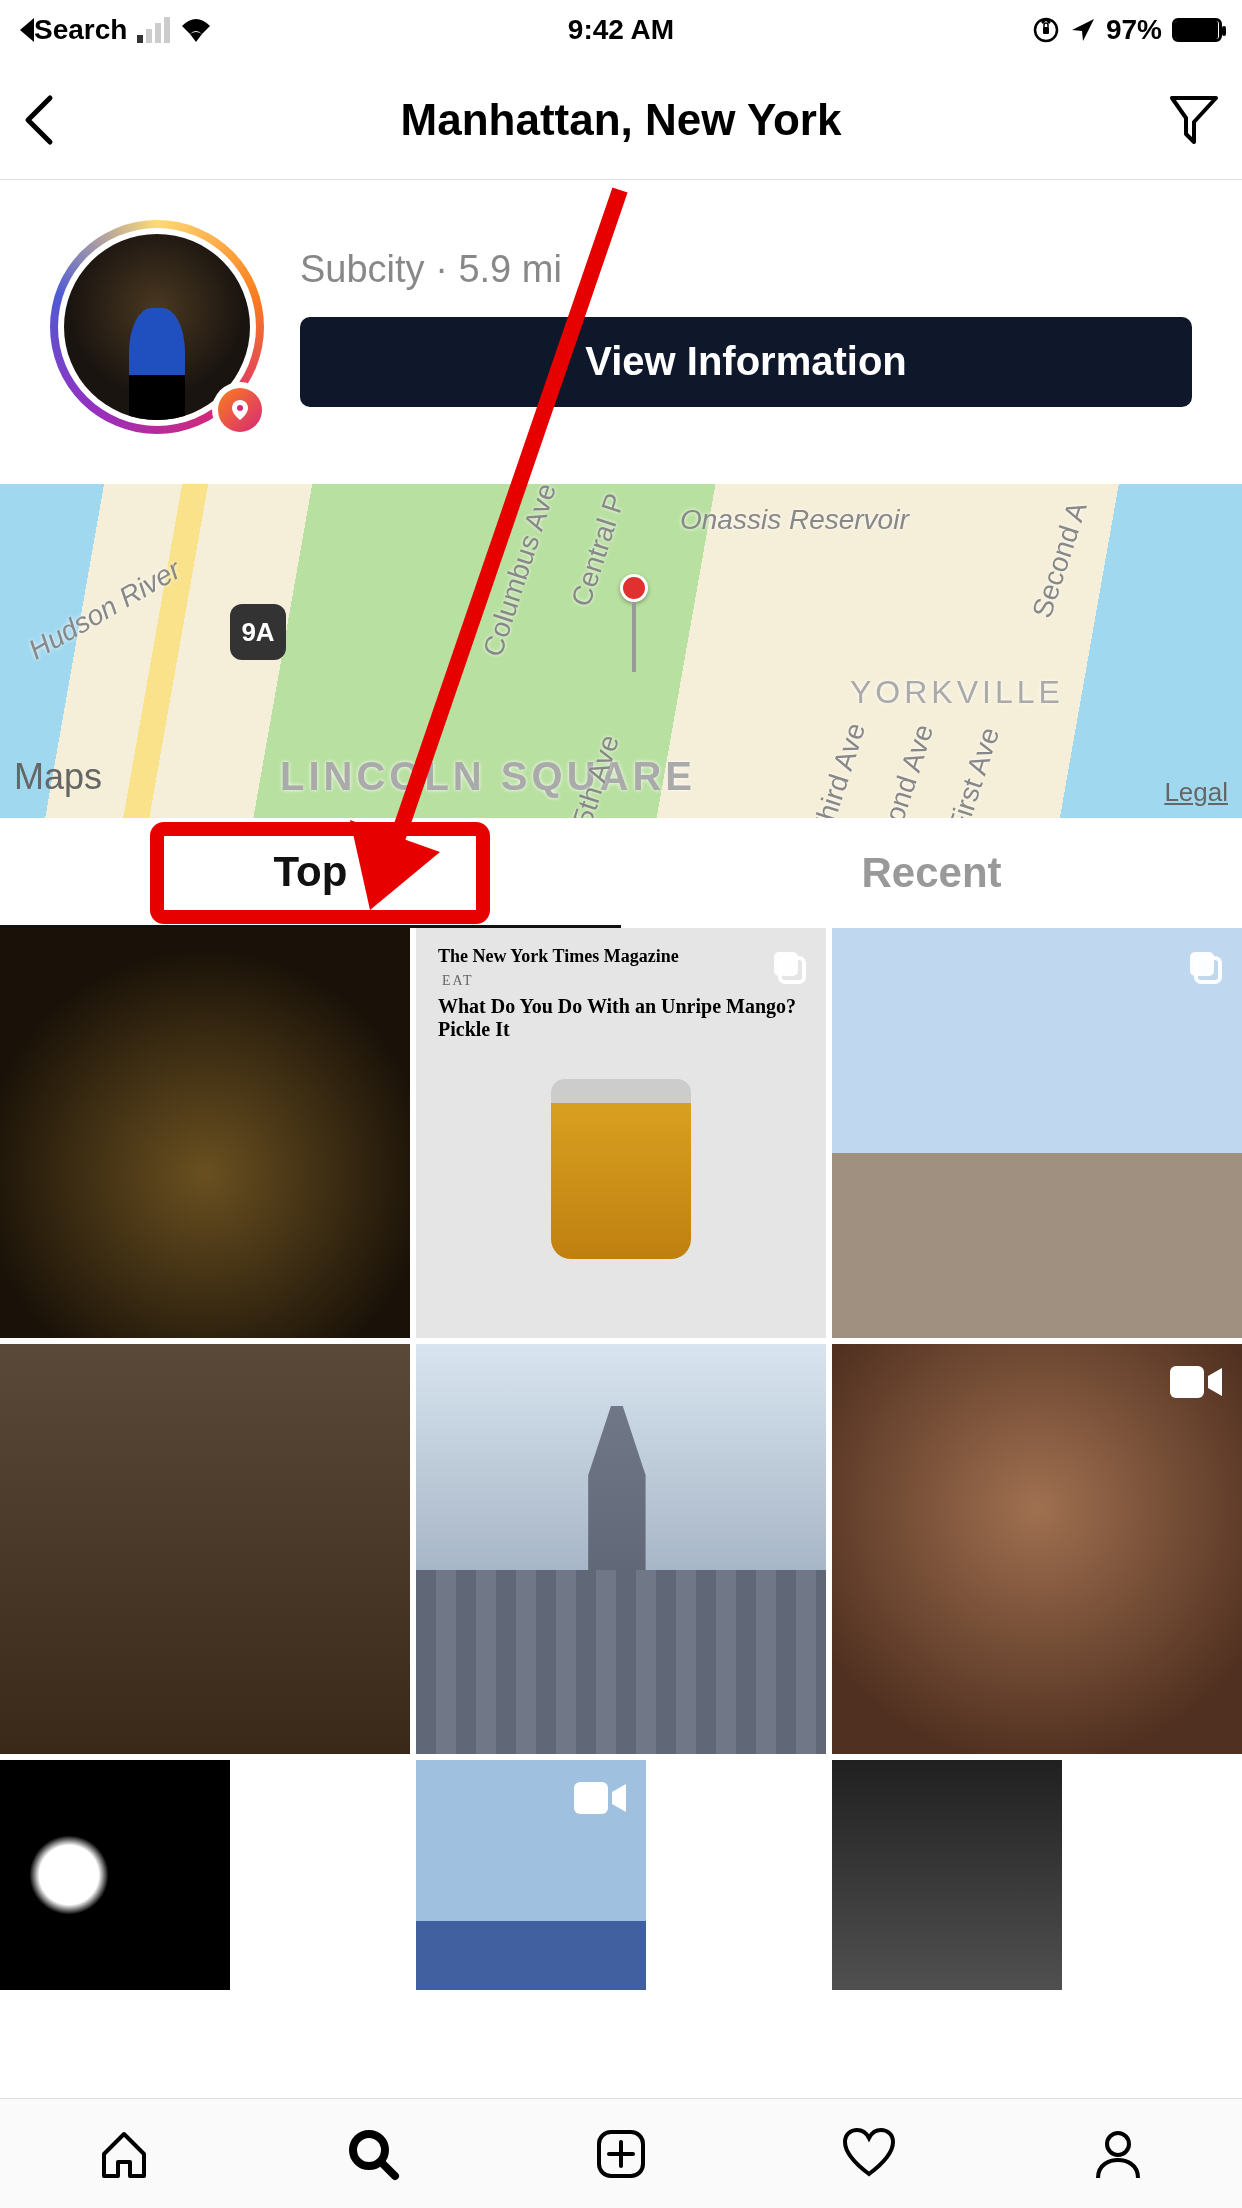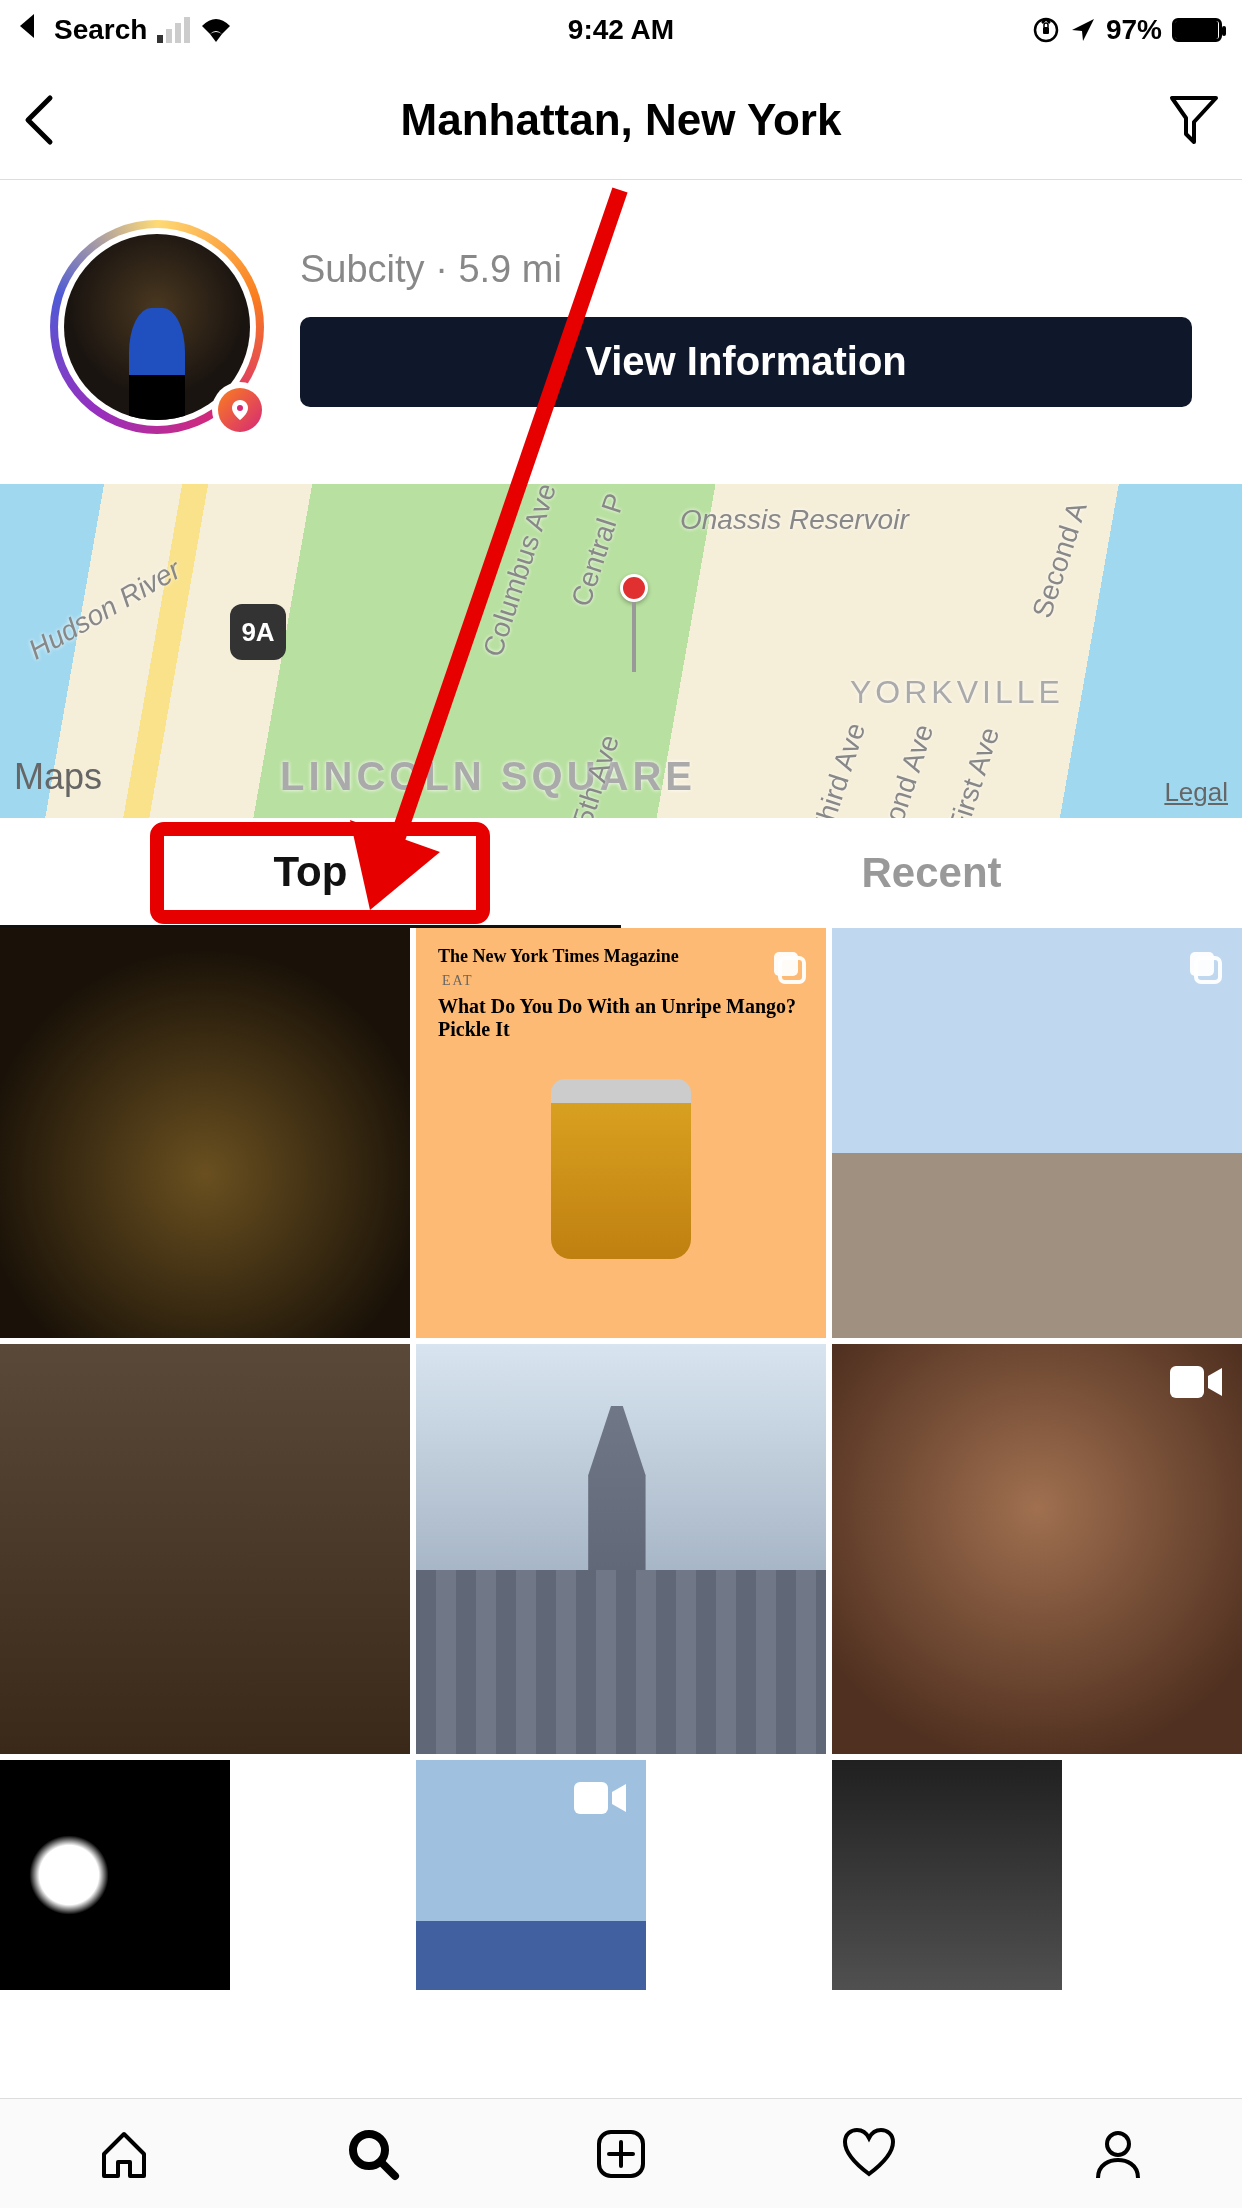--- a/index.html
+++ b/index.html
@@ -3,21 +3,21 @@
 <meta charset="utf-8">
 <style>
   * { box-sizing: border-box; margin: 0; padding: 0; }
   html, body { width: 1242px; height: 2208px; font-family: -apple-system, Helvetica, Arial, sans-serif; background: #fff; overflow: hidden; }
   
   
   .status-bar { height: 60px; display: flex; align-items: center; justify-content: space-between; padding: 0 20px; font-size: 28px; font-weight: 600; }
   .status-left { display: flex; align-items: center; gap: 10px; }
   .status-center { position: absolute; left: 50%; transform: translateX(-50%); }
   .status-right { display: flex; align-items: center; gap: 10px; }
-  .back-search { display: flex; gap: 20px; }
+  .back-search { display: flex; align-items: center; gap: 0; }
   .tri-left { width: 0; height: 0; border-top: 12px solid transparent; border-bottom: 12px solid transparent; border-right: 14px solid #000; }
   .signal-bars { display: flex; align-items: flex-end; gap: 3px; }
   .signal-bars span { width: 6px; background: #333; }
   .signal-bars span:nth-child(1){height:8px;} .signal-bars span:nth-child(2){height:14px;background:#ccc;} .signal-bars span:nth-child(3){height:20px;background:#ccc;} .signal-bars span:nth-child(4){height:26px;background:#ccc;}
   .battery { width: 50px; height: 24px; border: 3px solid #000; border-radius: 6px; position: relative; }
   .battery::after { content:''; position:absolute; right:-7px; top:5px; width:4px; height:10px; background:#000; border-radius:2px;}
   .battery-fill { background: #000; height: 100%; width: 97%; border-radius: 2px;}
   
   
   .nav-header { height: 120px; display: flex; align-items: center; justify-content: space-between; padding: 0 20px; border-bottom: 1px solid #ddd; }
@@ -67,21 +67,21 @@
   .multi-badge { position:absolute; top:18px; right:18px; }
   .video-badge { position:absolute; top:18px; right:18px; }
   
   
   .bottom-bar { position:absolute; bottom:0; left:0; right:0; height:110px; background:#fafafa; border-top:1px solid #ddd; display:flex; align-items:center; justify-content:space-around;}
   .bottom-bar svg { width:56px; height:56px; }
   .search-active { position:relative; }
   
   
   .c0 { background: radial-gradient(circle at 50% 60%, #6a5020 0%, #1a1208 70%);}
-  .c1 { background: #fdba74;}
+  .c1 { background: #e5e5e5;}
   .c2 { background: linear-gradient(#c0d8ef 0%, #c0d8ef 55%, #a09080 55%);}
   .c3 { background: linear-gradient(#5a4838, #3a2818);}
   .c4 { background: linear-gradient(#d8e5f0, #8090a5);}
   .c5 { background: radial-gradient(circle at 50% 40%, #a07050 0%, #503020 80%);}
   .c6 { background: radial-gradient(circle at 30% 50%, #fff 0%, #fff 15%, #000 20%);}
   .c7 { background: linear-gradient(#a0c0e0 0%, #a0c0e0 70%, #4060a0 70%);}
   .c8 { background: linear-gradient(#202020,#505050);}
 
   
   .article-head { padding:18px 22px; font-family: Georgia, serif;}

